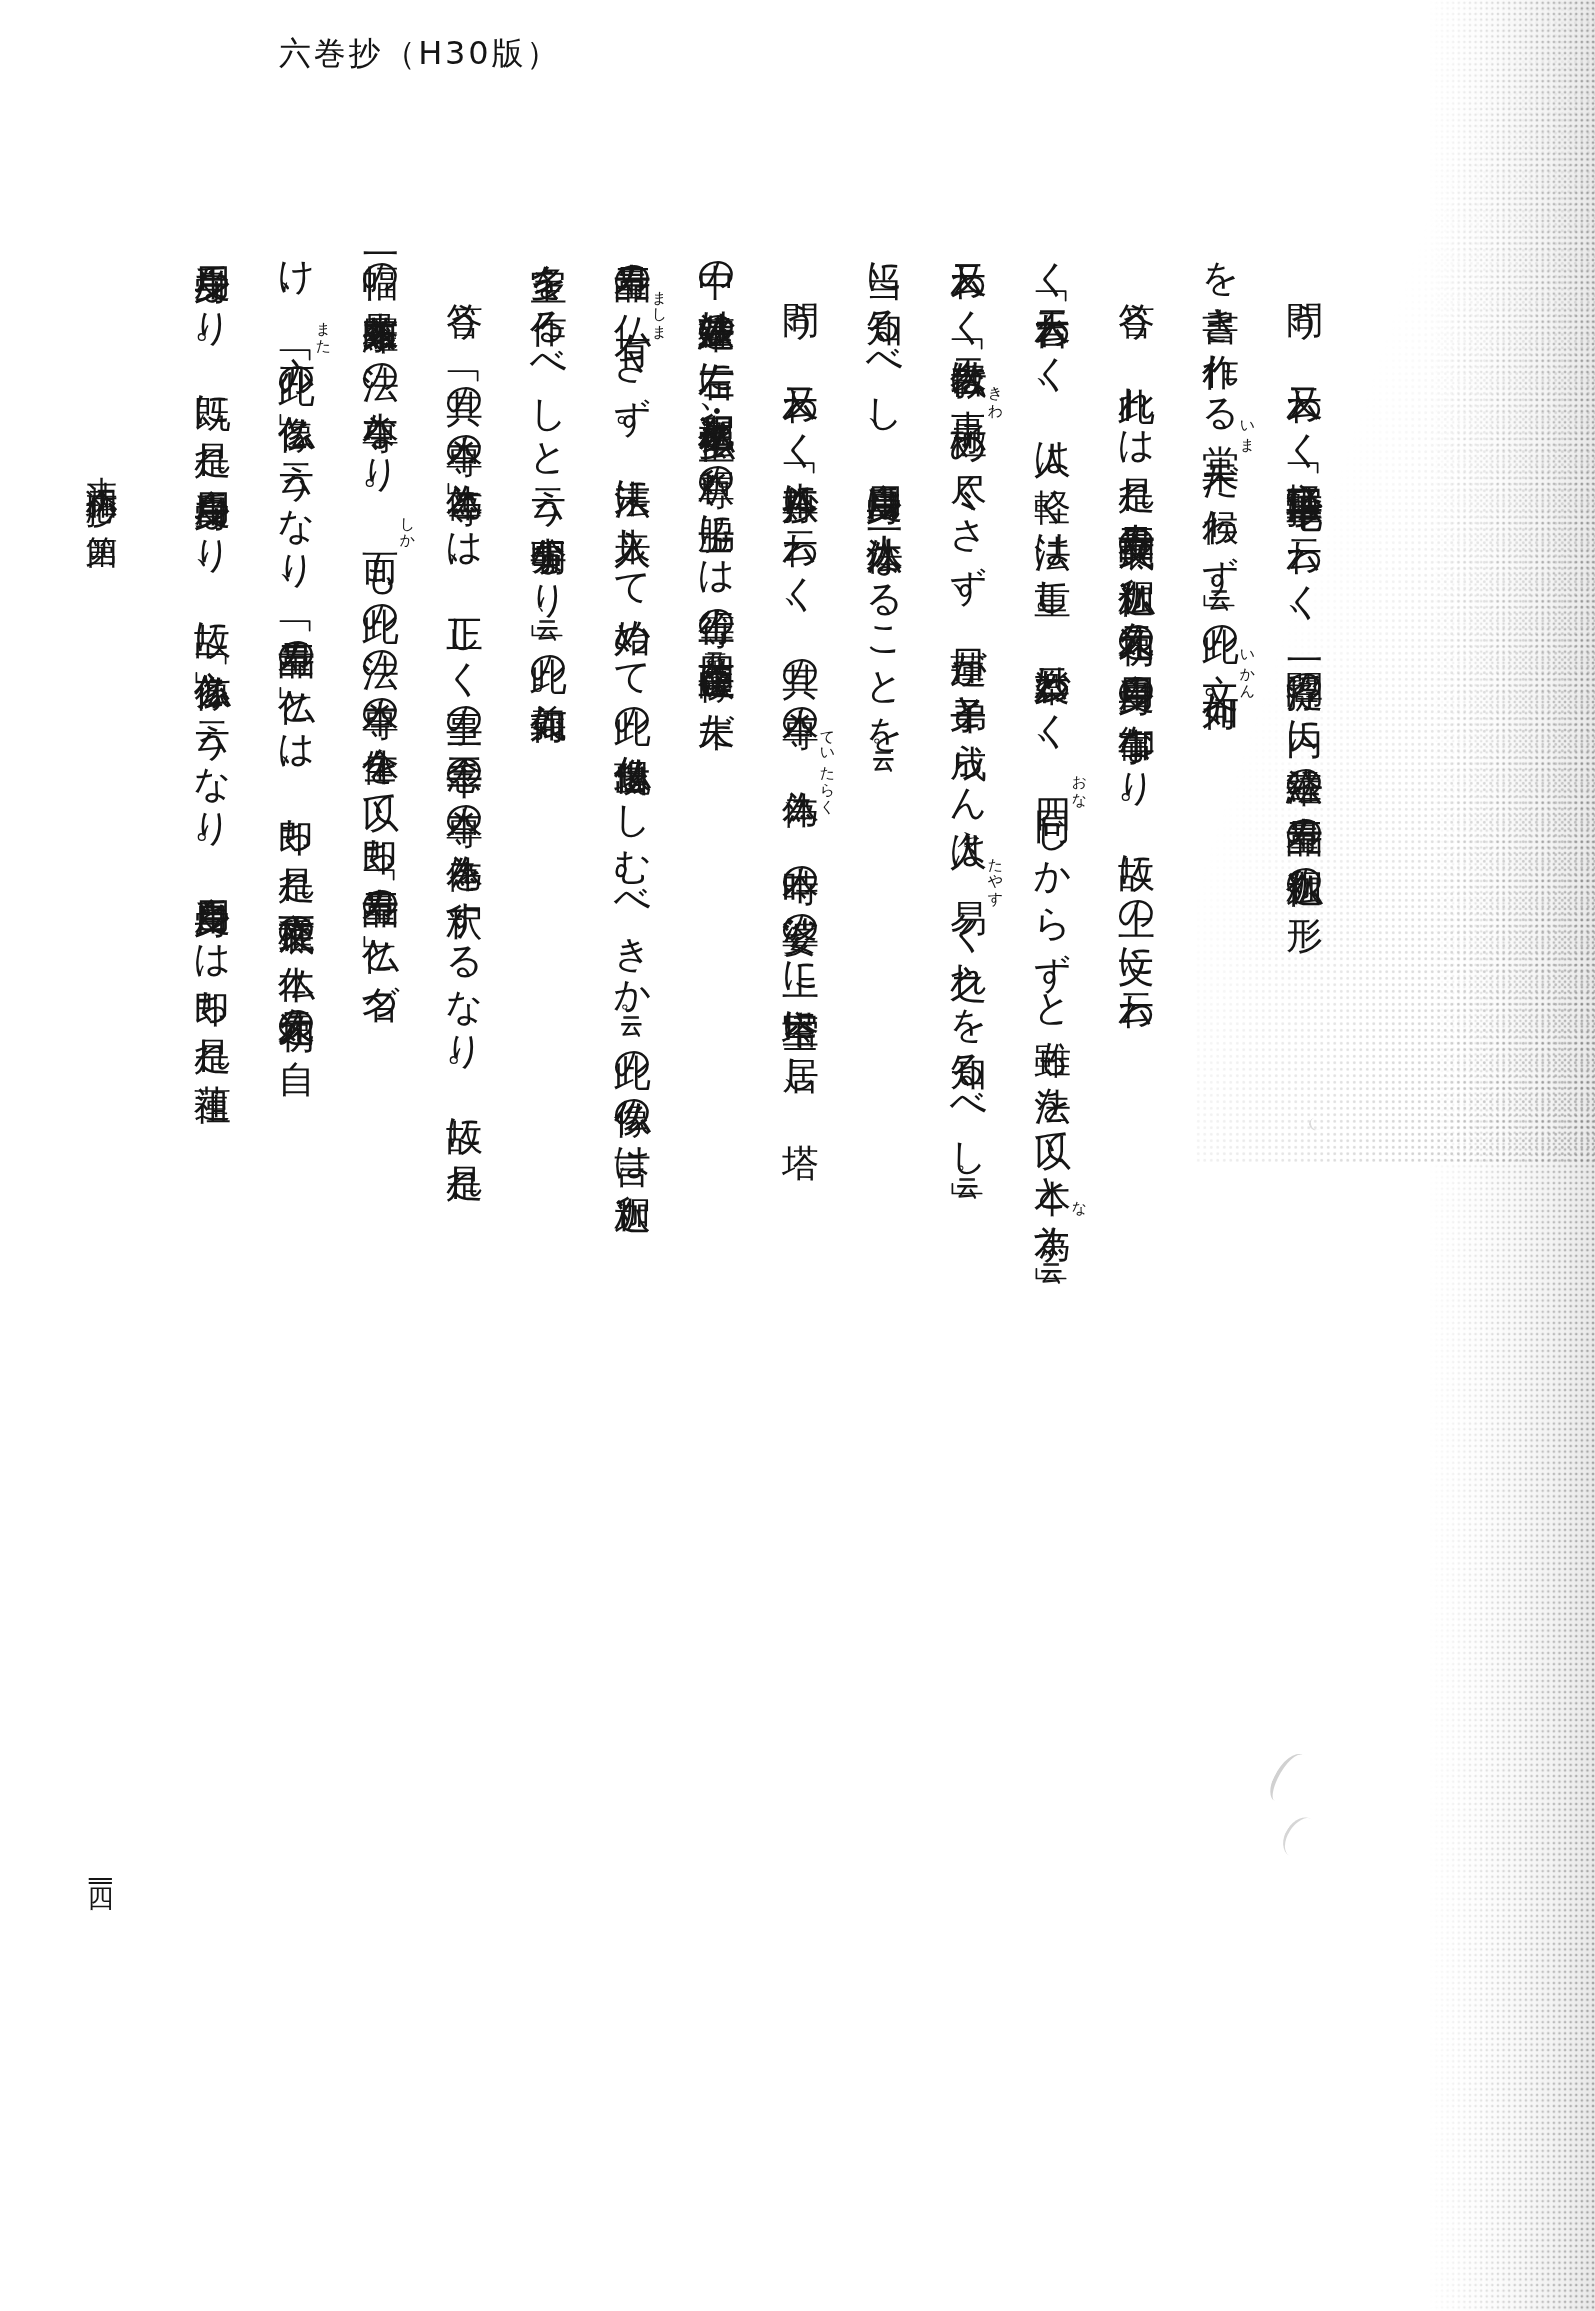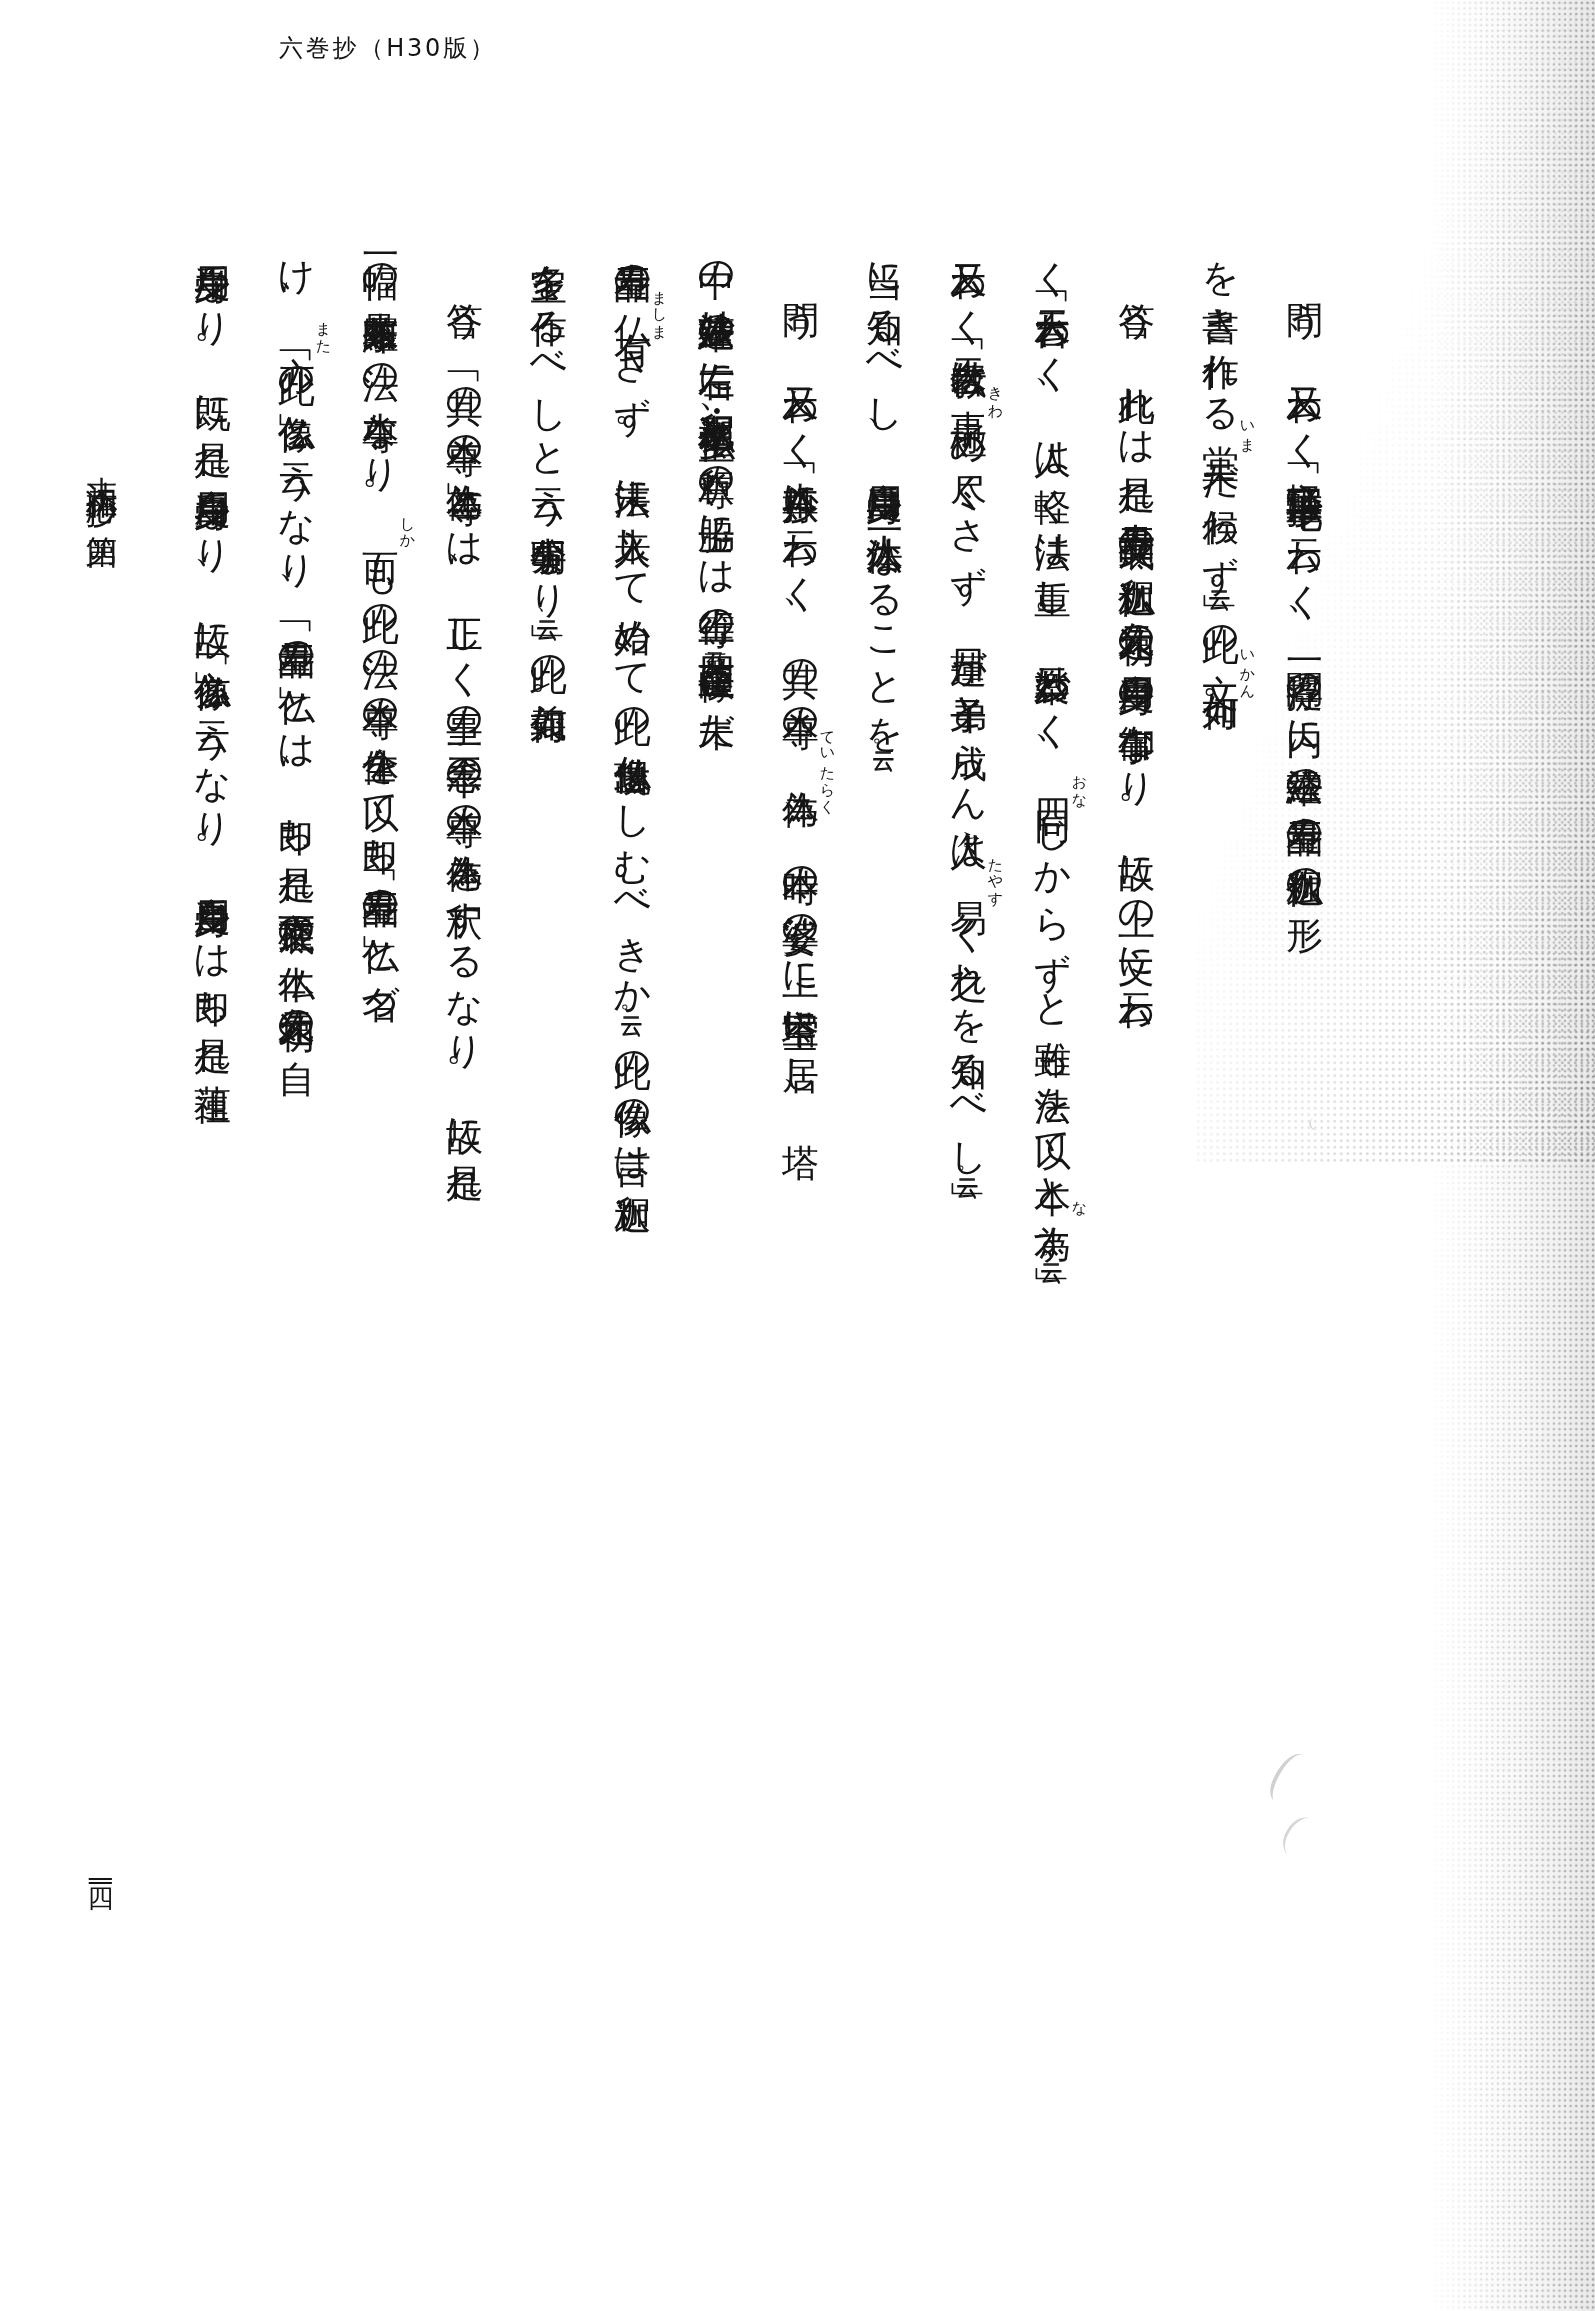--- a/index.html
+++ b/index.html
@@ -8,21 +8,21 @@
     width:1596px;height:2312px;
     background:#ffffff;
     overflow:hidden;
     font-family:"DejaVu Serif","Liberation Serif",serif;
     color:#151515;
   }
   
   .header{
     position:absolute;left:279px;top:32px;
     font-family:"DejaVu Sans","Liberation Sans",sans-serif;
-    font-size:24px;font-weight:500;letter-spacing:2.8px;white-space:nowrap;
+    font-size:32px;font-weight:500;letter-spacing:2.8px;white-space:nowrap;
   }
   
   .side-label{
     position:absolute;left:80px;top:451px;
     writing-mode:vertical-rl;text-orientation:upright;
     font-size:32px;letter-spacing:4.7px;white-space:nowrap;
   }
   
   .page-num{
     position:absolute;left:84px;top:1866px;

